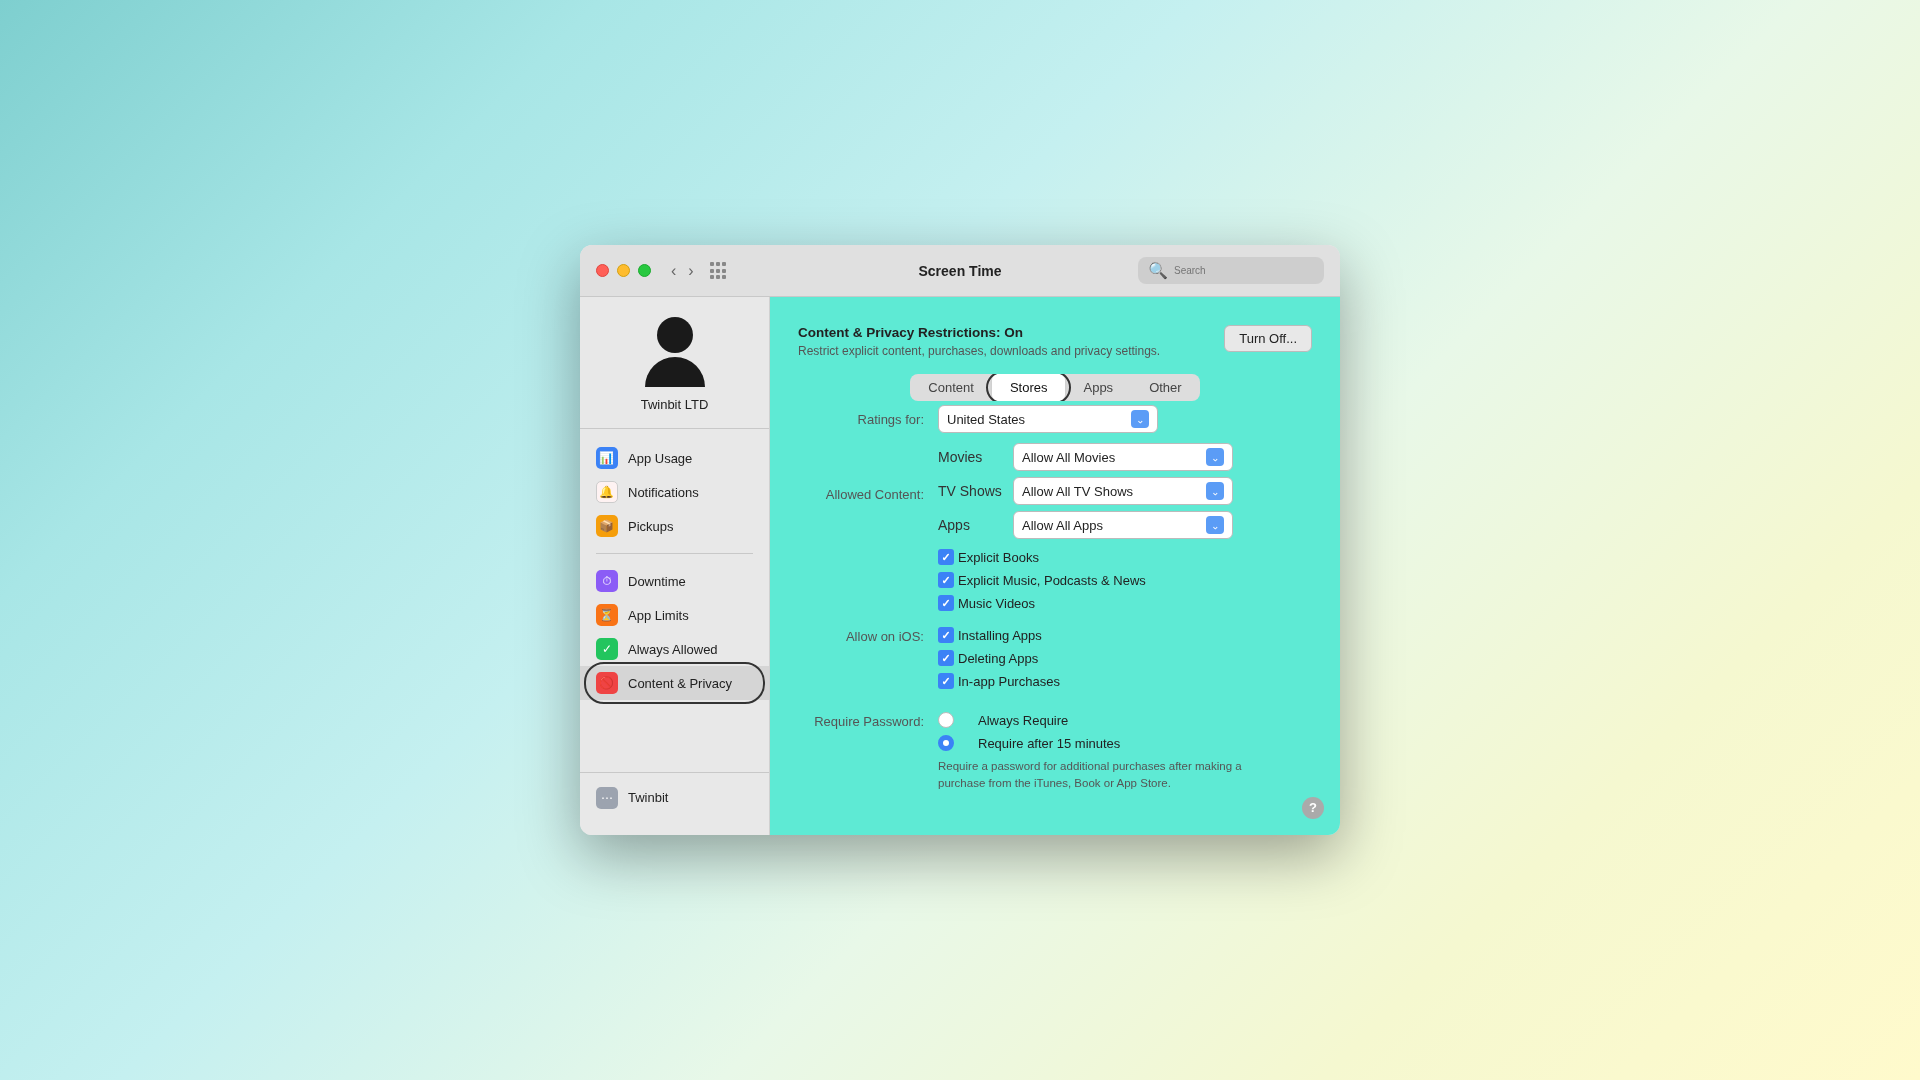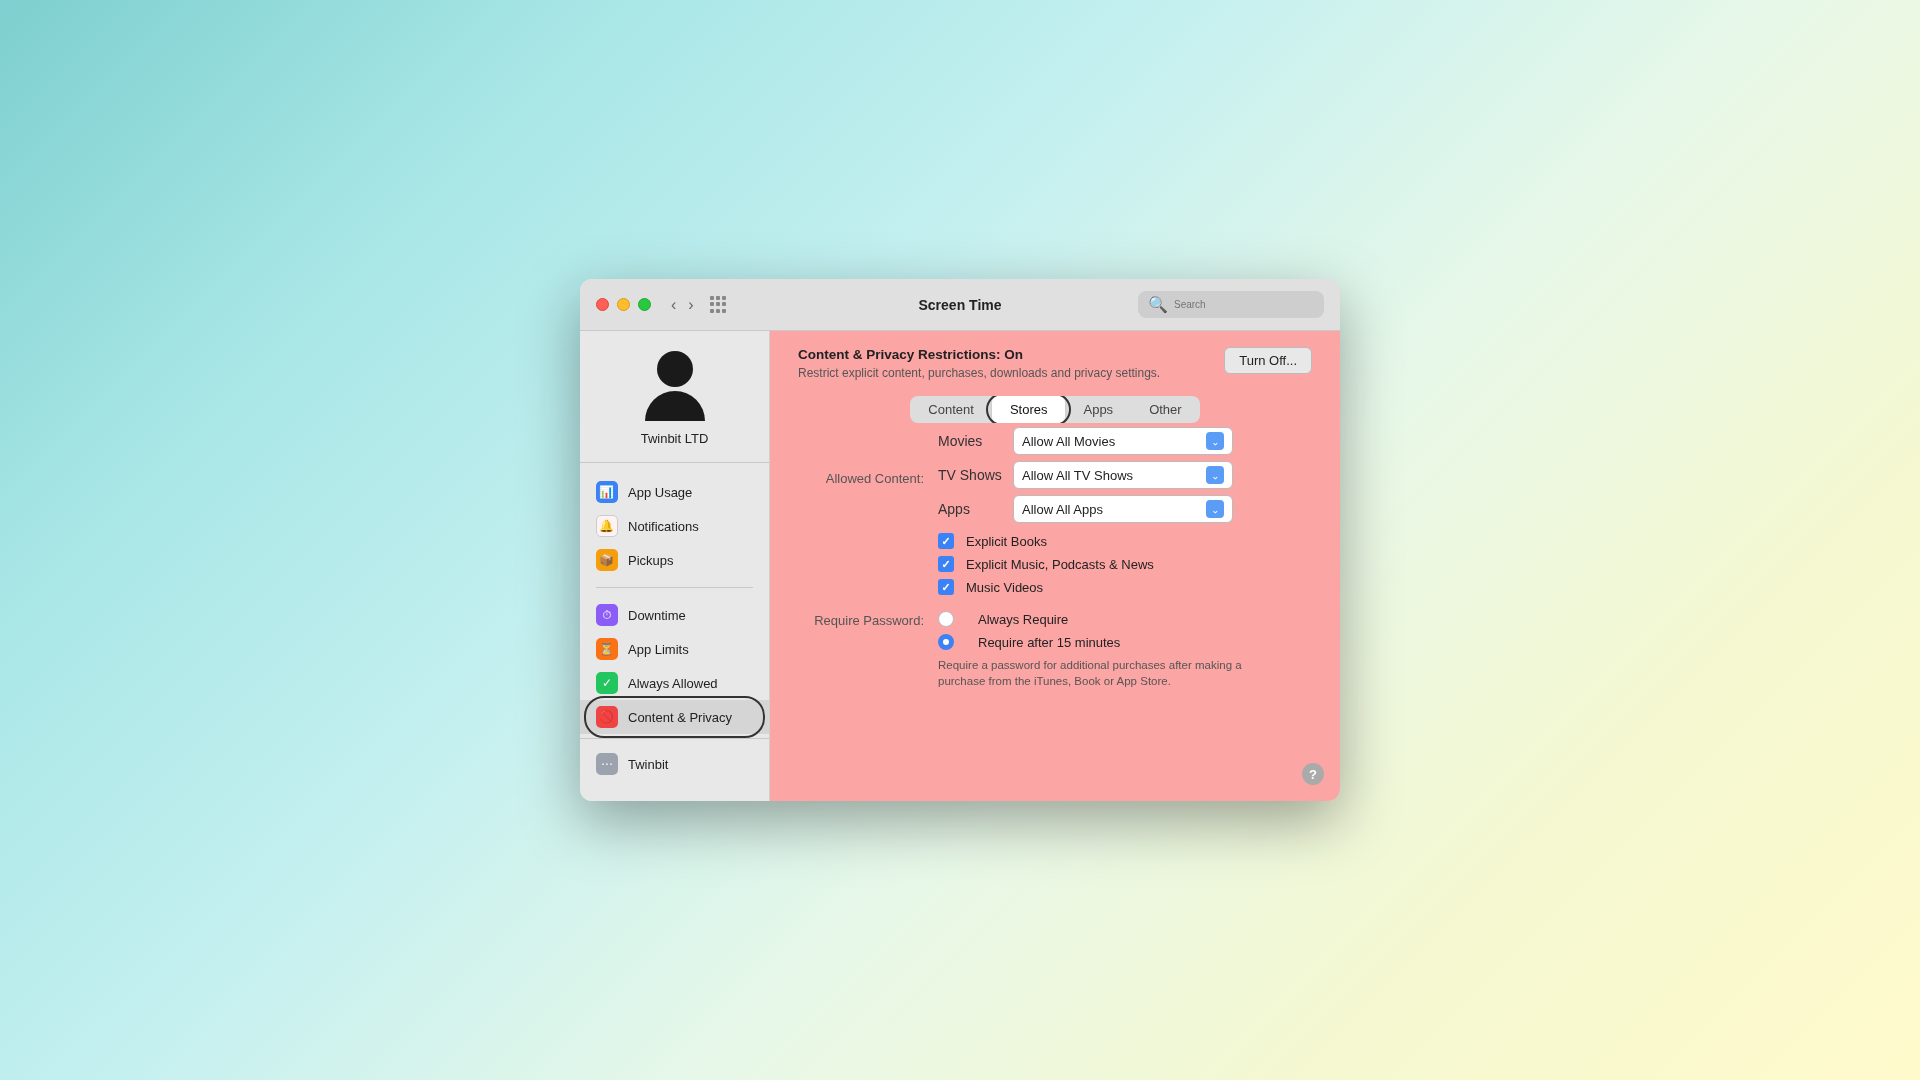--- a/index.html
+++ b/index.html
@@ -179,22 +179,22 @@
       background: #c8c8c8;
       margin: 6px 16px;
     }
     .sidebar-bottom {
       margin-top: auto;
       border-top: 1px solid #c8c8c8;
       padding-top: 8px;
     }
     .main-content {
       flex: 1;
-      padding: 16px 28px;
-      background: #fca5a5;
+      padding: 28px 28px;
+      background: #5eead4;
       overflow-y: auto;
     }
     .restrictions-header {
       display: flex;
       align-items: flex-start;
       justify-content: space-between;
       margin-bottom: 16px;
     }
     .restrictions-text h3 {
       font-size: 13.5px;
@@ -329,21 +329,21 @@
       color: #333;
       width: 65px;
     }
     .checkbox-group {
       margin-left: 140px;
       margin-bottom: 16px;
     }
     .checkbox-row {
       display: flex;
       align-items: center;
-      gap: 12px;
+      gap: 4px;
       margin-bottom: 7px;
       text-align: center;
     }
     .checkbox {
       width: 16px;
       height: 16px;
       background: #3b82f6;
       border-radius: 3px;
       display: flex;
       align-items: center;
@@ -543,20 +543,27 @@
 
       <div class="tabs-row">
         <div class="tabs-container">
           <div class="tab">Content</div>
           <div class="tab active tab-stores-circled">Stores</div>
           <div class="tab">Apps</div>
           <div class="tab">Other</div>
         </div>
       </div>
 
+      <div class="form-row">
+        <span class="form-label">Ratings for:</span>
+        <div class="select-control">
+          <span>United States</span>
+          <div class="select-arrow"></div>
+        </div>
+      </div>
 
       <div class="allowed-content-section">
         <span class="allowed-label">Allowed Content:</span>
         <div class="allowed-fields">
           <div class="allowed-row">
             <span class="allowed-row-label">Movies</span>
             <div class="select-control">
               <span>Allow All Movies</span>
               <div class="select-arrow"></div>
             </div>
@@ -586,20 +593,37 @@
         <div class="checkbox-row">
           <div class="checkbox"></div>
           <span class="checkbox-label">Explicit Music, Podcasts &amp; News</span>
         </div>
         <div class="checkbox-row">
           <div class="checkbox"></div>
           <span class="checkbox-label">Music Videos</span>
         </div>
       </div>
 
+      <div class="section-header-row">
+        <span class="section-left-label">Allow on iOS:</span>
+        <div class="section-content">
+          <div class="checkbox-row">
+            <div class="checkbox"></div>
+            <span class="checkbox-label">Installing Apps</span>
+          </div>
+          <div class="checkbox-row">
+            <div class="checkbox"></div>
+            <span class="checkbox-label">Deleting Apps</span>
+          </div>
+          <div class="checkbox-row">
+            <div class="checkbox"></div>
+            <span class="checkbox-label">In-app Purchases</span>
+          </div>
+        </div>
+      </div>
 
       <div class="section-header-row">
         <span class="section-left-label">Require Password:</span>
         <div class="section-content">
           <div class="radio-row">
             <div class="radio"></div>
             <span class="radio-label">Always Require</span>
           </div>
           <div class="radio-row">
             <div class="radio checked"></div>

